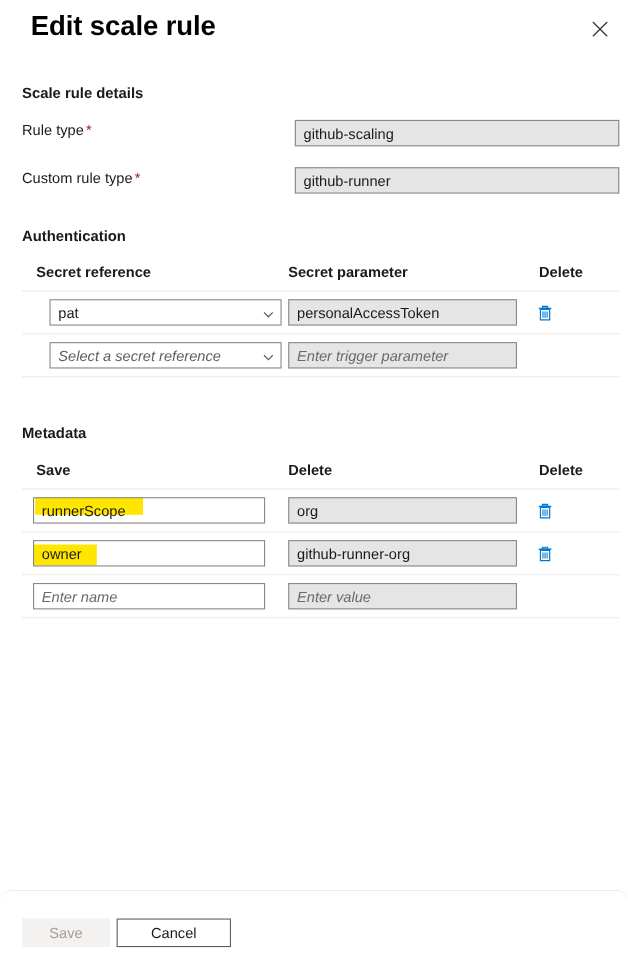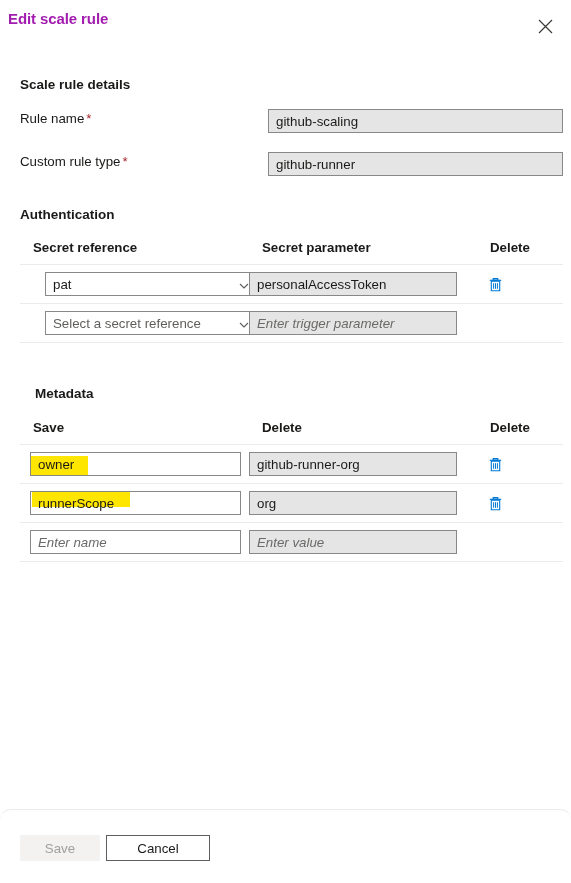--- a/index.html
+++ b/index.html
@@ -18,26 +18,26 @@
     overflow: hidden;
   }
 
   
   .panel-header {
     position: relative;
     height: 56px;
   }
   .panel-title {
     position: absolute;
-    left: 8px;
+    left: 28px;
     top: 10px;
-    font-size: 15px;
+    font-size: 25px;
     font-weight: 600;
     letter-spacing: -0.1px;
-    color: #a21caf;
+    color: #000000;
   }
   .close-btn {
     position: absolute;
     right: 12px;
     top: 12px;
     width: 28px;
     height: 28px;
     display: flex;
     align-items: center;
     justify-content: center;
@@ -142,21 +142,21 @@
   }
 
   .cell1 {
     position: absolute;
     left: 10px;
     top: 7px;
     width: 211px;
   }
   .cell2 {
     position: absolute;
-    left: 229px;
+    left: 242px;
     top: 7px;
     width: 208px;
   }
   .cell3 {
     position: absolute;
     left: 468px;
     top: 8px;
     width: 28px;
     height: 24px;
     display: flex;
@@ -178,21 +178,21 @@
     display: flex;
     align-items: center;
     padding: 0 22px 0 7px;
     cursor: pointer;
     font-size: 13.3px;
     color: #1b1a19;
     white-space: nowrap;
     overflow: hidden;
     margin-left: 15px;
   }
-  .dropdown.placeholder { color: #605e5c; }
+  .dropdown.placeholder { color: #605e5c; font-style: italic; }
   .chev {
     position: absolute;
     right: 6px;
     top: 50%;
     transform: translateY(-50%);
     width: 10px;
     height: 10px;
     pointer-events: none;
   }
 
@@ -263,21 +263,21 @@
     </span>
   </button>
 </div>
 
 <div class="content">
 
   <div class="section-heading" style="position:absolute;left:20px;top:21px;text-align:center;">Scale rule details</div>
 
   <div class="field-row" style="top:53px;">
     <div class="field-label">
-      <span>Rule name</span><span class="req">*</span>
+      <span>Rule type</span><span class="req">*</span>
     </div>
     <input class="txt-input wide-input" type="text" value="github-scaling" style="">
   </div>
 
   <div class="field-row" style="top:96px;">
     <div class="field-label">
       <span>Custom rule type</span><span class="req">*</span>
     </div>
     <input class="txt-input wide-input" type="text" value="github-runner" style="">
   </div>
@@ -330,58 +330,58 @@
           </span>
         </div>
       </div>
       <div class="cell2">
         <input class="txt-input" type="text" placeholder="Enter trigger parameter" style="">
       </div>
       <div class="cell3"></div>
     </div>
   </div>
 
-  <div class="section-heading" style="position:absolute;left:20px;top:330px;margin-left:15px;">Metadata</div>
+  <div class="section-heading" style="position:absolute;left:20px;top:330px;">Metadata</div>
 
   <div class="grid" style="top:360px;">
     <div class="grid-head">
       <div class="col-h c1">Save</div>
       <div class="col-h c2">Delete</div>
       <div class="col-h c3">Delete</div>
     </div>
 
     <div class="grid-row">
       <div class="cell1">
-        <div class="hl" style="left:0px; top:4px; width:58px; height:19px;"></div>
-        <input class="txt-input" type="text" value="owner" style="">
+        <div class="hl" style="left:2px; top:0px; width:98px; height:16px;"></div>
+        <input class="txt-input" type="text" value="runnerScope" style="">
       </div>
       <div class="cell2">
-        <input class="txt-input" type="text" value="github-runner-org" style="">
+        <input class="txt-input" type="text" value="org" style="">
       </div>
       <div class="cell3">
         <button class="trash-btn">
           <span>
             <svg width="15" height="16" viewBox="0 0 15 16">
               <path d="M5.2 1.5 h4.6 v1.6 h-4.6 z" fill="none" stroke="#0078d4" stroke-width="1.1"></path>
               <path d="M1.8 3.3 h11.4" stroke="#0078d4" stroke-width="1.2"></path>
               <path d="M3.3 4.3 h8.4 v9.4 h-8.4 z" fill="none" stroke="#0078d4" stroke-width="1.1"></path>
               <path d="M5.6 6.2 v5.6 M7.5 6.2 v5.6 M9.4 6.2 v5.6" stroke="#0078d4" stroke-width="1"></path>
             </svg>
           </span>
         </button>
       </div>
     </div>
 
     <div class="grid-row">
       <div class="cell1">
-        <div class="hl" style="left:2px; top:0px; width:98px; height:16px;"></div>
-        <input class="txt-input" type="text" value="runnerScope" style="">
+        <div class="hl" style="left:0px; top:4px; width:58px; height:19px;"></div>
+        <input class="txt-input" type="text" value="owner" style="">
       </div>
       <div class="cell2">
-        <input class="txt-input" type="text" value="org" style="">
+        <input class="txt-input" type="text" value="github-runner-org" style="">
       </div>
       <div class="cell3">
         <button class="trash-btn">
           <span>
             <svg width="15" height="16" viewBox="0 0 15 16">
               <path d="M5.2 1.5 h4.6 v1.6 h-4.6 z" fill="none" stroke="#0078d4" stroke-width="1.1"></path>
               <path d="M1.8 3.3 h11.4" stroke="#0078d4" stroke-width="1.2"></path>
               <path d="M3.3 4.3 h8.4 v9.4 h-8.4 z" fill="none" stroke="#0078d4" stroke-width="1.1"></path>
               <path d="M5.6 6.2 v5.6 M7.5 6.2 v5.6 M9.4 6.2 v5.6" stroke="#0078d4" stroke-width="1"></path>
             </svg>

